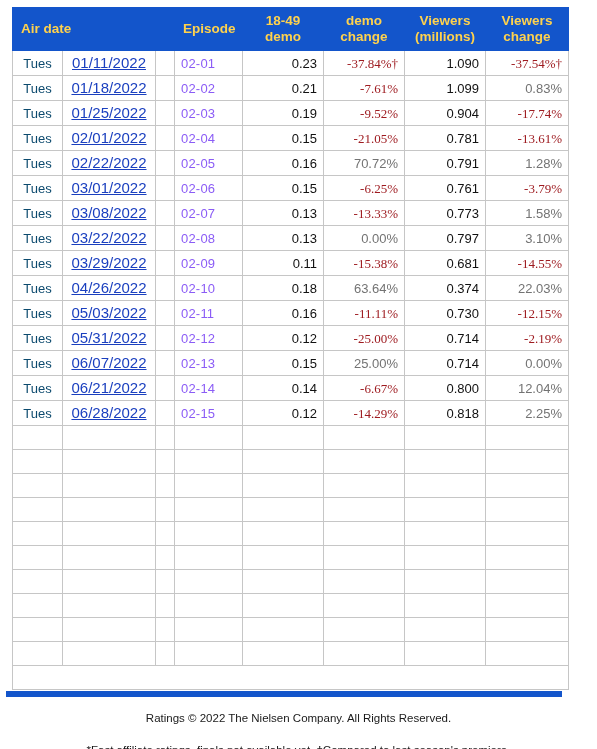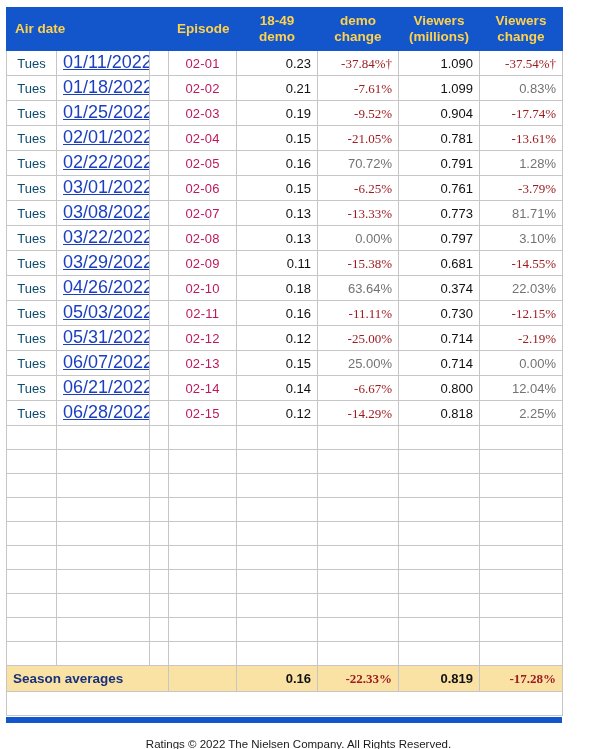--- a/index.html
+++ b/index.html
@@ -15,21 +15,21 @@
   }
   #ratings-wrap {
     position: relative;
     width: 597px;
     height: 749px;
     box-sizing: border-box;
   }
   table.ratings {
     border-collapse: collapse;
     table-layout: fixed;
-    margin: 7px 0 0 6px;
+    margin: 7px 0 0 12px;
     width: 556px;
     font-size: 13px;
     border-radius: 27px;
   }
   table.ratings col.c-day      { width: 50px; }
   table.ratings col.c-date     { width: 93px; }
   table.ratings col.c-note     { width: 19px; }
   table.ratings col.c-ep       { width: 68px; }
   table.ratings col.c-demo     { width: 81px; }
   table.ratings col.c-demochg  { width: 81px; }
@@ -66,28 +66,27 @@
   td.day {
     text-align: center;
     color: #0c4a6e;
   }
   td.date {
     text-align: center;
   }
   td.date a {
     color: #1a3fbf;
     text-decoration: underline;
-    font-size: 18px;
+    font-size: 15px;
   }
   td.note {
     text-align: center;
   }
   td.ep {
-    text-align: center;
-    color: #be185d;
+    color: #8b5cf6;
     letter-spacing: 0.2px;
   }
   td.num {
     text-align: right;
     color: #111111;
   }
   td.num.neg  { color: #9e1b20; font-family: Liberation Serif, serif; }
   td.num.pos  { color: #737373; }
 
   tr.empty td { height: 23px; }
@@ -234,21 +233,21 @@
           <td class="num neg">-3.79%</td>
         </tr>
         <tr>
           <td class="day">Tues</td>
           <td class="date"><a href="#">03/08/2022</a></td>
           <td class="note"></td>
           <td class="ep">02-07</td>
           <td class="num">0.13</td>
           <td class="num neg">-13.33%</td>
           <td class="num">0.773</td>
-          <td class="num pos">81.71%</td>
+          <td class="num pos">1.58%</td>
         </tr>
         <tr>
           <td class="day">Tues</td>
           <td class="date"><a href="#">03/22/2022</a></td>
           <td class="note"></td>
           <td class="ep">02-08</td>
           <td class="num">0.13</td>
           <td class="num pos">0.00%</td>
           <td class="num">0.797</td>
           <td class="num pos">3.10%</td>
@@ -416,28 +415,20 @@
         <tr class="empty">
           <td>&nbsp;</td>
           <td>&nbsp;</td>
           <td>&nbsp;</td>
           <td>&nbsp;</td>
           <td>&nbsp;</td>
           <td>&nbsp;</td>
           <td>&nbsp;</td>
           <td>&nbsp;</td>
         </tr>
-        <tr class="averages">
-          <td class="avg-label" colspan="3">Season averages</td>
-          <td>&nbsp;</td>
-          <td class="num">0.16</td>
-          <td class="num neg">-22.33%</td>
-          <td class="num">0.819</td>
-          <td class="num neg">-17.28%</td>
-        </tr>
         <tr class="spacer">
           <td colspan="8">&nbsp;</td>
         </tr>
       </tbody>
   </table>
 
   <div class="blue-bar"></div>
 
   <div class="footnotes">
     <p class="fn">Ratings © 2022 The Nielsen Company. All Rights Reserved.</p>

